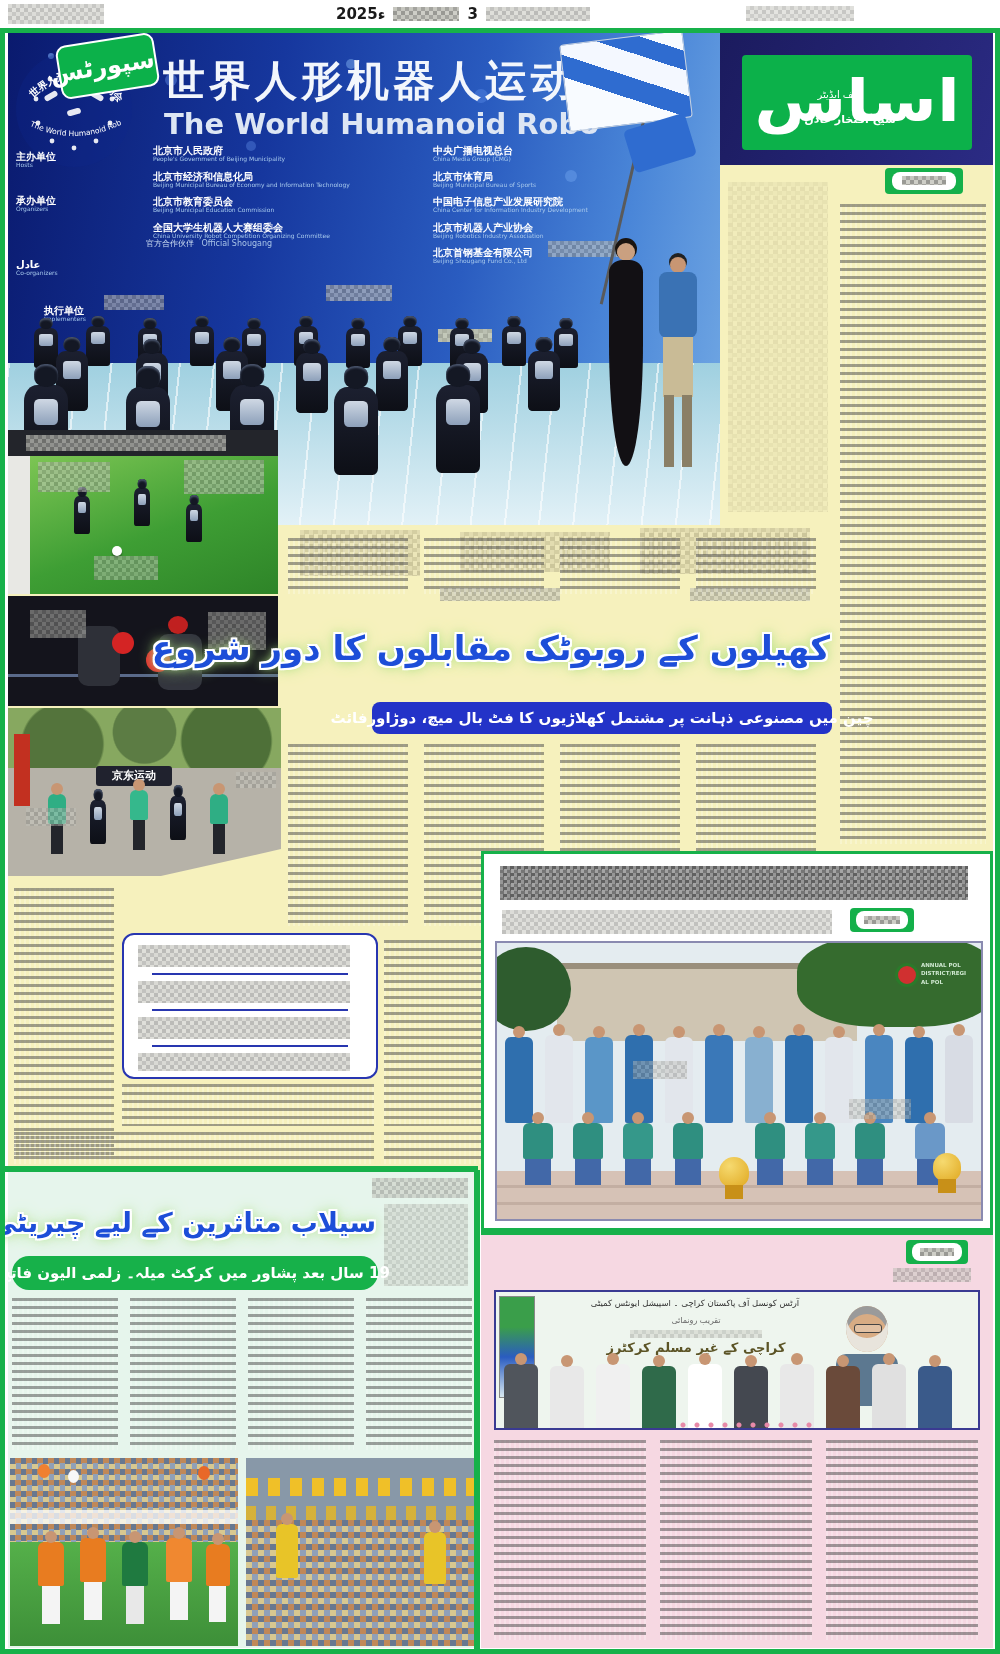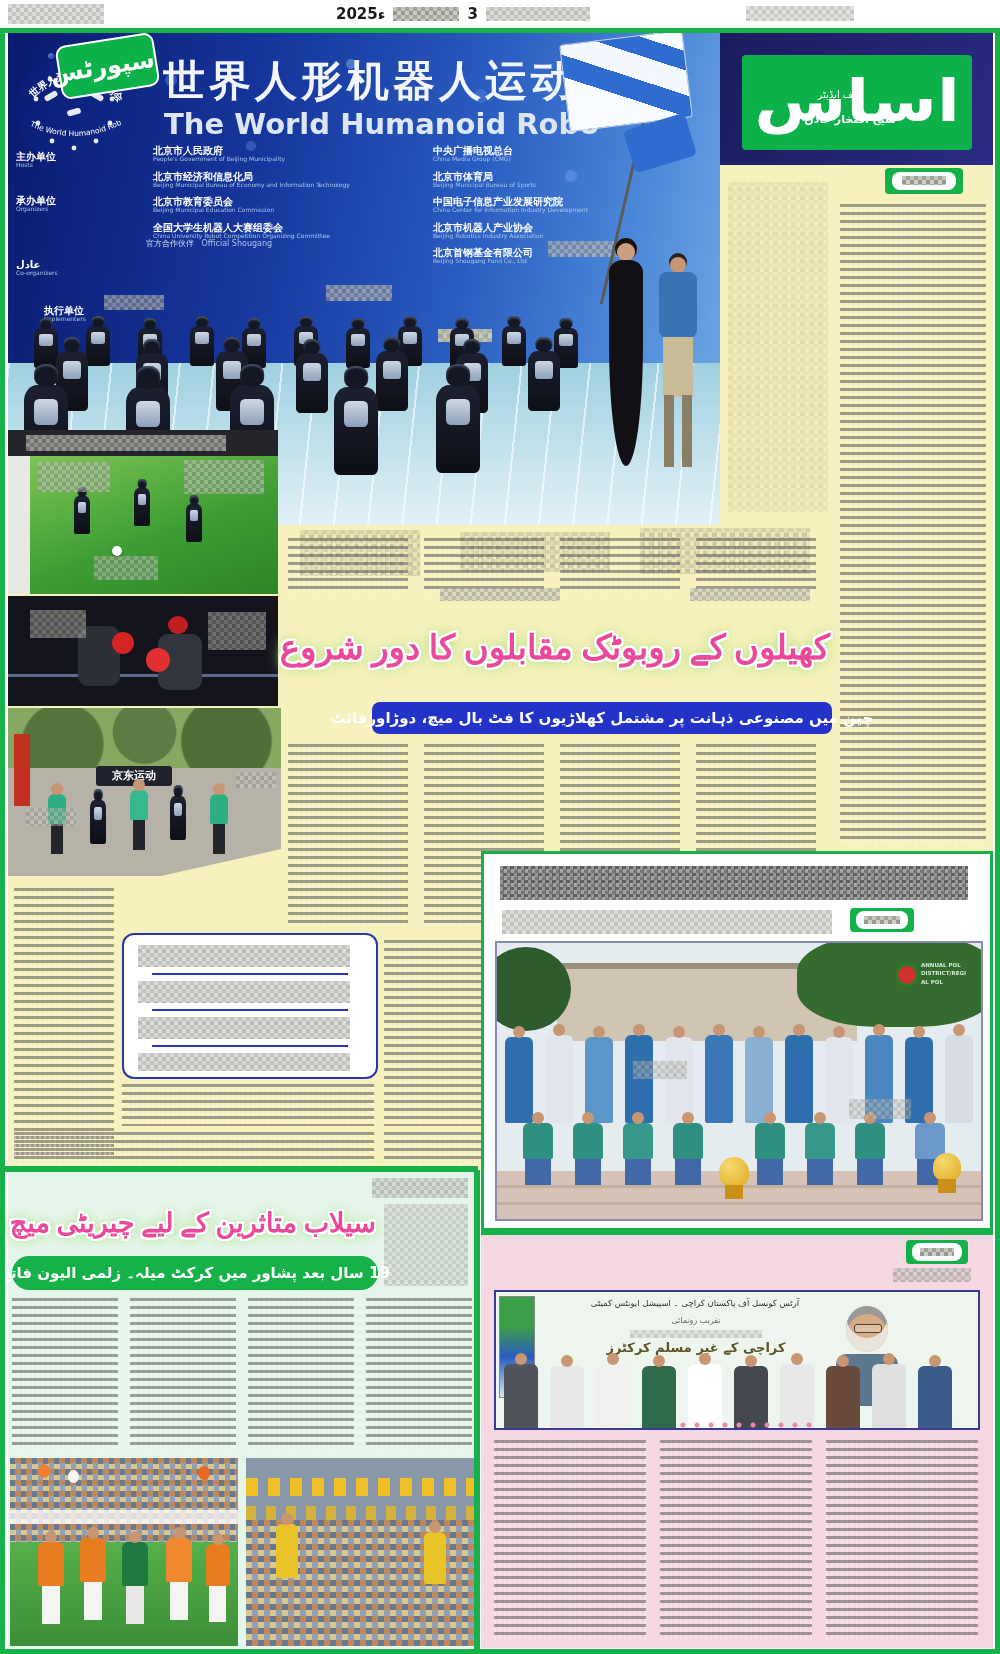--- a/index.html
+++ b/index.html
@@ -14,22 +14,22 @@
   
   .bl{position:absolute;background:
       repeating-linear-gradient(180deg,rgba(70,70,70,.5) 0 3px,rgba(0,0,0,0) 3px 8px),
       repeating-linear-gradient(90deg,rgba(255,255,255,.25) 0 2px,rgba(0,0,0,0) 2px 5px);}
   
   .bgreen{position:absolute;background:#14b04a;border-radius:4px;}
   .binner{position:absolute;left:9%;top:14%;width:82%;height:72%;background:#fff;border-radius:8px;}
   .binner>i{position:absolute;left:16%;top:26%;width:68%;height:48%;}
   
   .u{direction:rtl;text-align:center;white-space:nowrap;}
-  .hl-red{color:#ec4899;font-weight:bold;
-    text-shadow:-2px 0 #fff,2px 0 #fff,0 -2px #fff,0 2px #fff,-2px -2px #fff,2px 2px #fff,-2px 2px #fff,2px -2px #fff,0 0 9px #b4e488,0 0 16px #a4dc78;font-family:Liberation Serif, serif;}
+  .hl-red{color:#1d4ed8;font-weight:bold;
+    text-shadow:-2px 0 #fff,2px 0 #fff,0 -2px #fff,0 2px #fff,-2px -2px #fff,2px 2px #fff,-2px 2px #fff,2px -2px #fff,0 0 9px #b4e488,0 0 16px #a4dc78;}
   .hl-blue{color:#2a3f9e;font-weight:bold;
     text-shadow:-2px 0 #e8c44a,2px 0 #e8c44a,0 -2px #e8c44a,0 2px #e8c44a,-2px -2px #e8c44a,2px 2px #e8c44a,0 0 6px #fff;}
   .strip-blue{background:#2333c8;color:#fff;border-radius:8px;display:flex;align-items:center;justify-content:center;font-weight:bold;}
   .bar-green{background:#17b14a;color:#fff;border-radius:17px;display:flex;align-items:center;justify-content:center;font-weight:bold;}
   
   .rb{position:absolute;background:linear-gradient(#1c2030,#0d0f16);border-radius:30% 30% 12% 12%/18% 18% 8% 8%;}
   .rb::before{content:"";position:absolute;left:50%;transform:translateX(-50%);top:-24%;width:54%;height:26%;
       background:#141824;border-radius:45%;box-shadow:inset 0 2px 2px #48536a;}
   .rb::after{content:"";position:absolute;left:22%;top:16%;width:56%;height:30%;
       background:linear-gradient(#cfd8e4,#8da0ba);border-radius:20%;}

